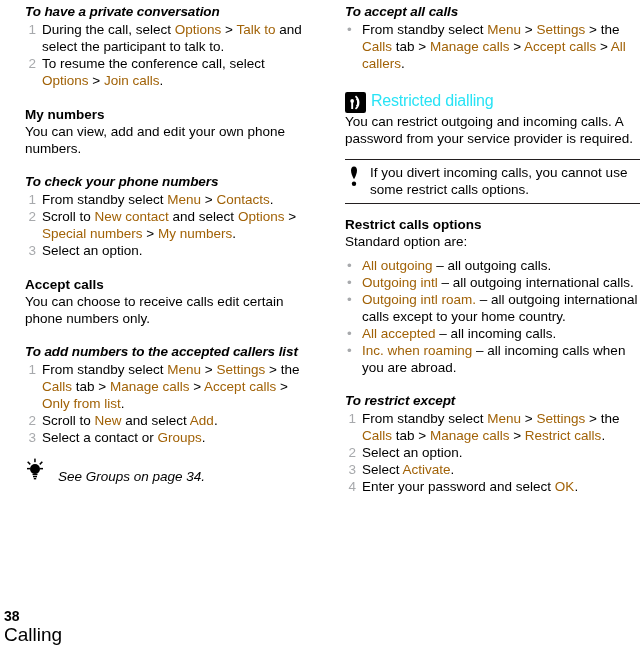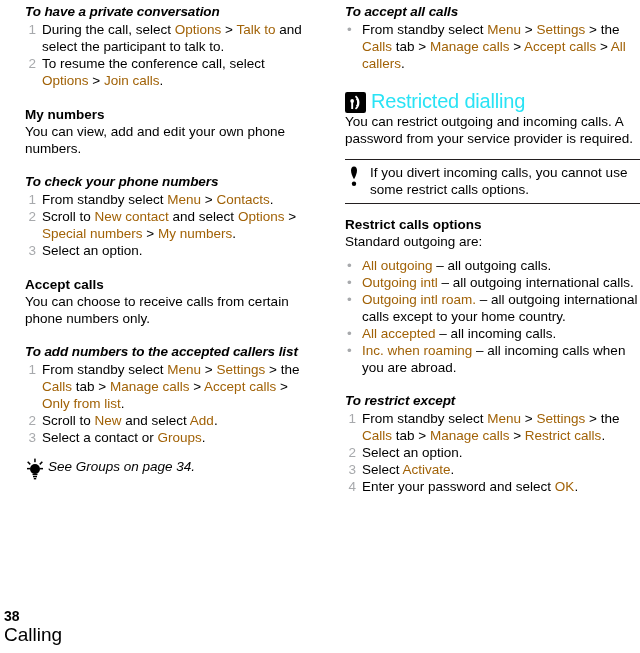--- a/index.html
+++ b/index.html
@@ -117,21 +117,21 @@
   }
   .chapter-icon {
     width: 21px;
     height: 21px;
     flex: 0 0 21px;
     margin-right: 5px;
     margin-top: 3px;
   }
   .chapter-title {
     color: #29e3f5;
-    font-size: 20px;
+    font-size: 16px;
     line-height: 24px;
     font-weight: normal;
     margin: 0;
     letter-spacing: -0.2px;
     text-align: center;
   }
 
   
   .note {
     border-top: 1px solid #231f20;
@@ -163,21 +163,21 @@
   .tip-icon {
     width: 24px;
     flex: 0 0 24px;
     margin-top: 0px;
     margin-right: 1px;
   }
   .tip-text {
     font-style: italic;
     font-size: 13.5px;
     line-height: 17px;
-    margin: 0;
+    margin: 10px;
   }
 
   
   .footer {
     position: absolute;
     left: 0;
     bottom: 7px;
     width: 640px;
     padding-left: 4px;
     box-sizing: border-box;
@@ -220,21 +220,21 @@
       <div class="h-proc">To check your phone numbers</div>
       <ol class="steps">
           <li><span class="num">1</span><span class="">From standby select </span><span class="ui">Menu</span><span class=""> &gt; </span><span class="ui">Contacts</span><span class="">.</span></li>
           <li><span class="num">2</span><span class="">Scroll to </span><span class="ui">New contact</span><span class=""> and select </span><span class="ui">Options</span><span class=""> &gt; </span><span class="ui">Special numbers</span><span class=""> &gt; </span><span class="ui">My numbers</span><span class="">.</span></li>
           <li><span class="num">3</span><span class="">Select an option.</span></li>
         </ol>
 
       <div class="spacer-lg"></div>
 
       <div class="h-sub">Accept calls</div>
-      <p class="para">You can choose to receive calls from certain phone numbers only.</p>
+      <p class="para">You can choose to receive calls edit certain phone numbers only.</p>
 
       <div class="spacer-lg"></div>
 
       <div class="h-proc">To add numbers to the accepted callers list</div>
       <ol class="steps">
           <li><span class="num">1</span><span class="">From standby select </span><span class="ui">Menu</span><span class=""> &gt; </span><span class="ui">Settings</span><span class=""> &gt; the </span><span class="ui">Calls</span><span class=""> tab &gt; </span><span class="ui">Manage calls</span><span class=""> &gt; </span><span class="ui">Accept calls</span><span class=""> &gt; </span><span class="ui">Only from list</span><span class="">.</span></li>
           <li><span class="num">2</span><span class="">Scroll to </span><span class="ui">New</span><span class=""> and select </span><span class="ui">Add</span><span class="">.</span></li>
           <li><span class="num">3</span><span class="">Select a contact or </span><span class="ui">Groups</span><span class="">.</span></li>
         </ol>
 
@@ -293,21 +293,21 @@
             <path d="M5 0.5 C 7.2 0.5 8 2.4 8 4.6 C 8 7.6 6.4 11 5 13.2 C 3.6 11 2 7.6 2 4.6 C 2 2.4 2.8 0.5 5 0.5 Z" fill="#000000"></path>
             <circle cx="5" cy="17.8" r="2.2" fill="#000000"></circle>
           </svg>
         </span>
         <p class="note-text">If you divert incoming calls, you cannot use some restrict calls options.</p>
       </div>
 
       <div class="spacer-md"></div>
 
       <div class="h-sub">Restrict calls options</div>
-      <p class="para">Standard outgoing are:</p>
+      <p class="para">Standard option are:</p>
 
       <div class="spacer-sm"></div>
 
       <ul class="bullets">
           <li><span class="dot">•</span><span class="ui">All outgoing</span><span class=""> – all outgoing calls.</span></li>
           <li><span class="dot">•</span><span class="ui">Outgoing intl</span><span class=""> – all outgoing international calls.</span></li>
           <li><span class="dot">•</span><span class="ui">Outgoing intl roam.</span><span class=""> – all outgoing international calls except to your home country.</span></li>
           <li><span class="dot">•</span><span class="ui">All accepted</span><span class=""> – all incoming calls.</span></li>
           <li><span class="dot">•</span><span class="ui">Inc. when roaming</span><span class=""> – all incoming calls when you are abroad.</span></li>
         </ul>

